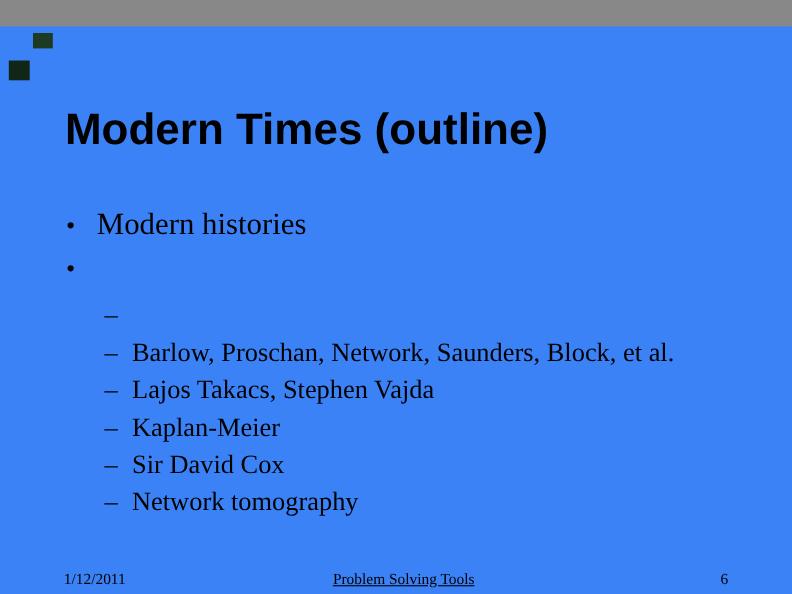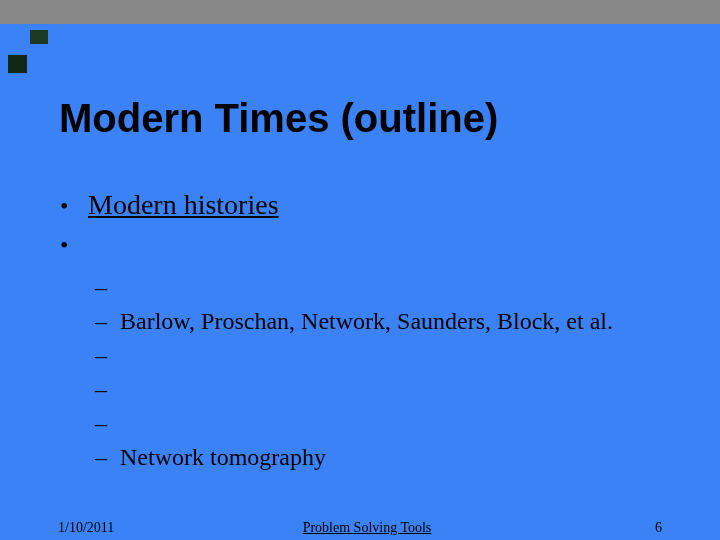--- a/index.html
+++ b/index.html
@@ -61,21 +61,20 @@
     align-items: baseline;
     font-size: 28px;
     line-height: 39px;
   }
   .l1-marker {
     flex: 0 0 28px;
     font-size: 24px;
   }
   .l1-text {
     white-space: nowrap;
-    text-decoration: underline;
   }
 
   .l2-group {
     margin-top: 5px;
     margin-left: 35px; 
   }
   .l2-item {
     display: flex;
     align-items: baseline;
     font-size: 24px;
@@ -141,34 +140,37 @@
     <div class="l2-group">
       <div class="l2-item">
         <span class="l2-marker">–</span>
       </div>
       <div class="l2-item">
         <span class="l2-marker">–</span>
         <span class="l2-text">Barlow, Proschan, Network, Saunders, Block, et al.</span>
       </div>
       <div class="l2-item">
         <span class="l2-marker">–</span>
+        <span class="l2-text">Lajos Takacs, Stephen Vajda</span>
       </div>
       <div class="l2-item">
         <span class="l2-marker">–</span>
+        <span class="l2-text">Kaplan-Meier</span>
       </div>
       <div class="l2-item">
         <span class="l2-marker">–</span>
+        <span class="l2-text">Sir David Cox</span>
       </div>
       <div class="l2-item">
         <span class="l2-marker">–</span>
         <span class="l2-text">Network tomography</span>
       </div>
     </div>
 
   </div>
 
   <div class="footer">
-    <span class="footer-date">1/10/2011</span>
+    <span class="footer-date">1/12/2011</span>
     <span class="footer-center">Problem Solving Tools</span>
     <span class="footer-page">6</span>
   </div>
 
 </div>
 
 </body></html>

